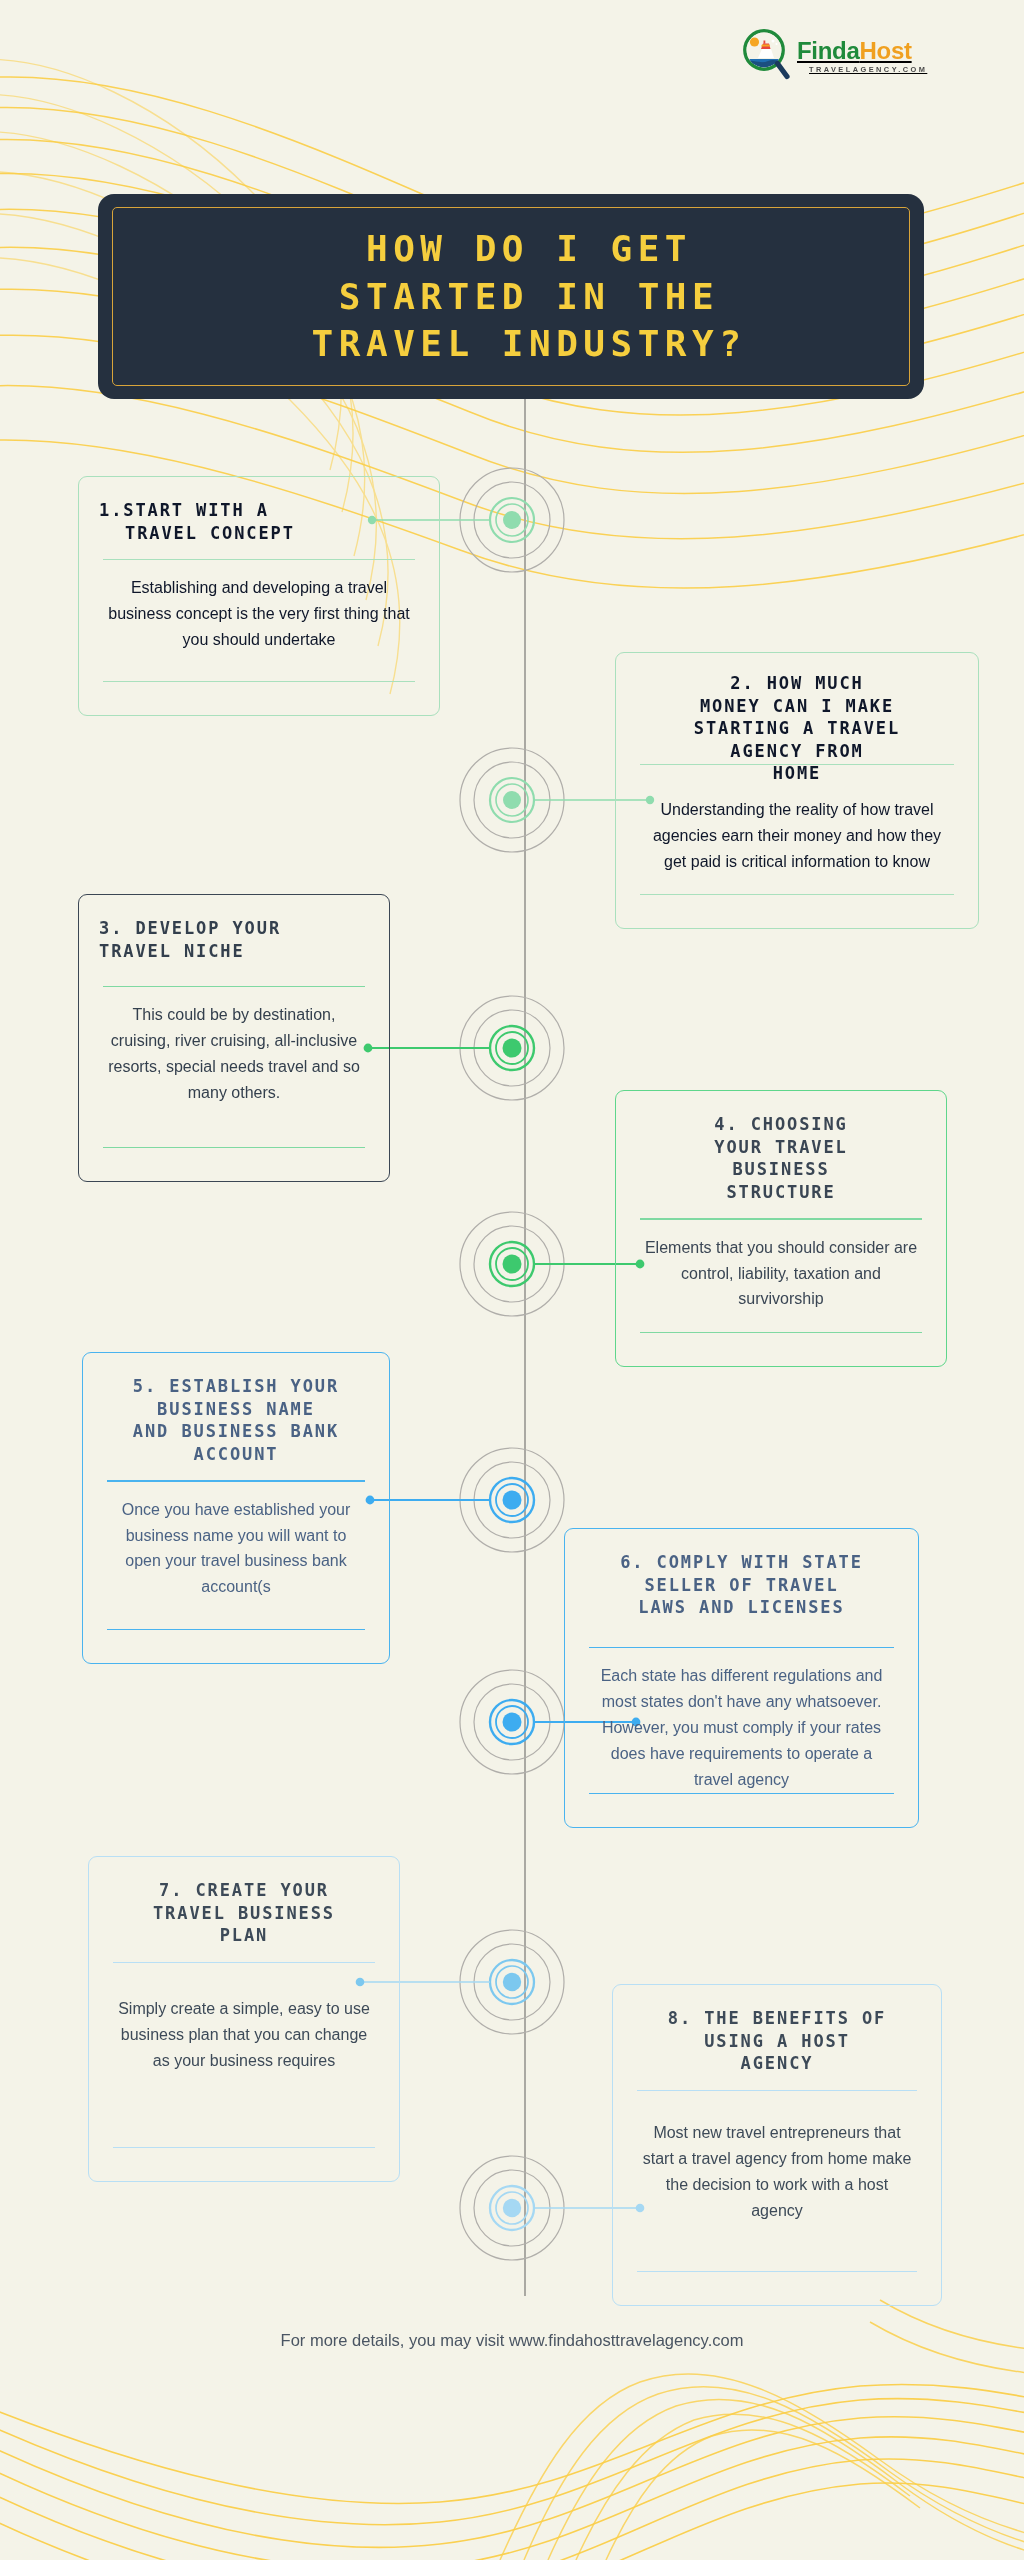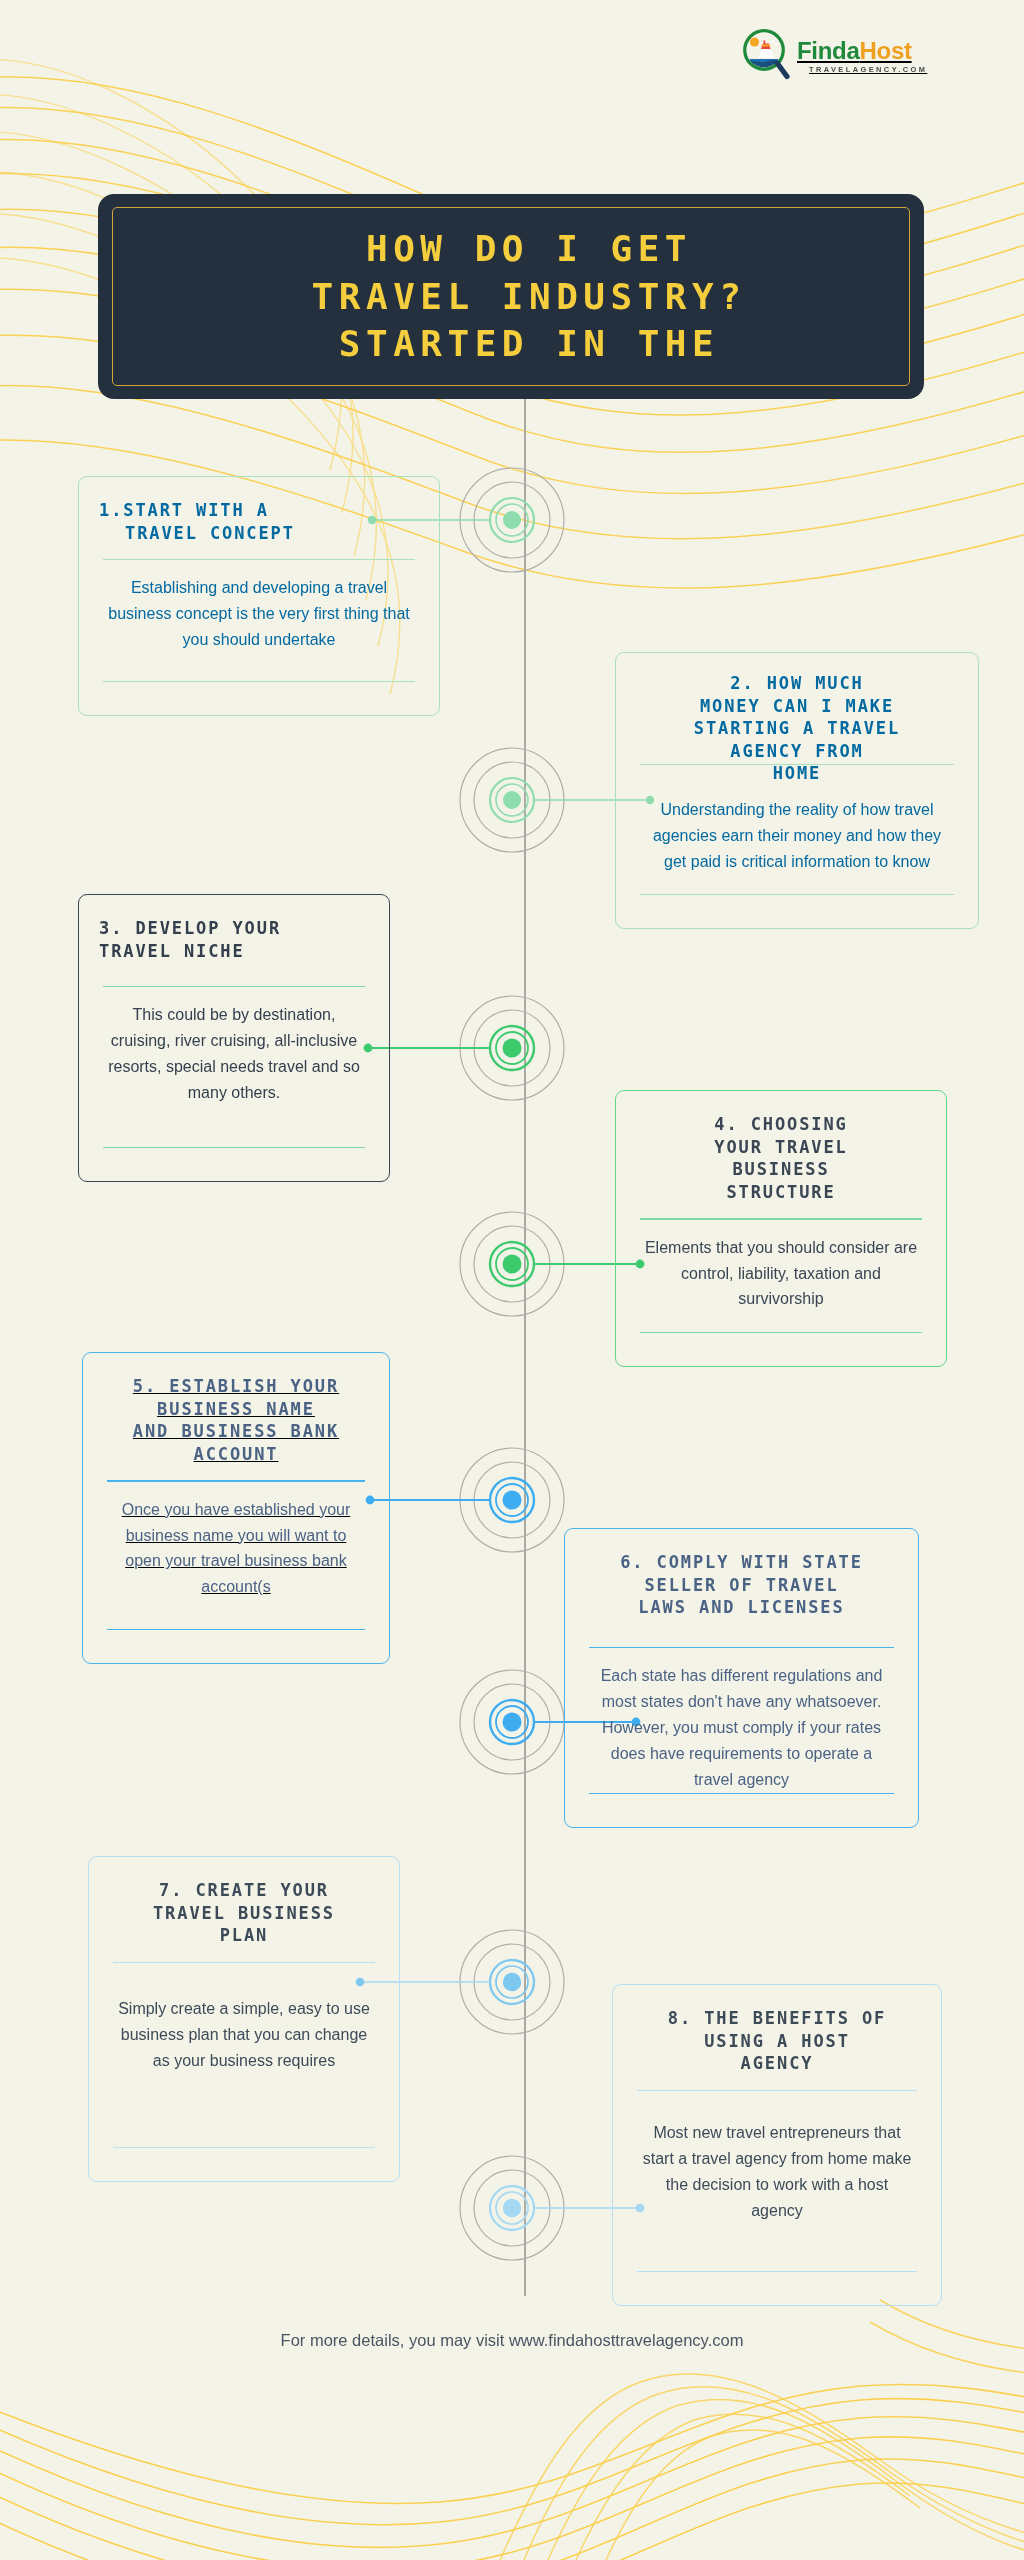--- a/index.html
+++ b/index.html
@@ -60,21 +60,21 @@
   .card .rule { height:1.2px; margin:15px 4px; }
   .card .body {
     font-size:16px; line-height:1.62; text-align:center;
     padding:0 6px;
   }
   .card .rule.bot { margin-top:auto; }
   .card-inner { display:flex; flex-direction:column; height:100%; }
 
   
   .t-mint { border:1.2px solid #a9e0bd; }
-  .t-mint .ttl, .t-mint .body { color:#0369a1; }
+  .t-mint .ttl, .t-mint .body { color:#0f172a; }
   .t-mint .rule { background:#a9e0bd; }
   
   .t-navy { border:1.6px solid #3b4654; }
   .t-navy .ttl, .t-navy .body { color:#333f4d; }
   .t-navy .rule { background:#7fd9a2; }
   
   .t-green { border:1.3px solid #5ed68b; }
   .t-green .ttl, .t-green .body { color:#3a4654; }
   .t-green .rule { background:#7fd9a2; }
   
@@ -167,22 +167,22 @@
       <span class="g1">Finda</span><span class="g2">Host</span>
     </div>
     <div class="logo-sub">TRAVELAGENCY.COM</div>
   </div>
 </div>
 
 <div class="title-card">
   <div class="title-inner">
     <div class="title-text">
       <div>HOW DO I GET</div>
+      <div>STARTED IN THE</div>
       <div>TRAVEL INDUSTRY?</div>
-      <div>STARTED IN THE</div>
     </div>
   </div>
 </div>
 
 <div class="timeline-axis"></div>
 
 <svg class="nodes-svg" viewBox="0 0 1024 2560">
 
   <g>
     <circle cx="512" cy="520" r="52" fill="none" stroke="#b0aeaa" stroke-width="1.2"></circle>
@@ -311,21 +311,21 @@
       <div>YOUR TRAVEL</div>
       <div>BUSINESS</div>
       <div>STRUCTURE</div>
     </div>
     <div class="rule"></div>
     <div class="body">Elements that you should consider are control, liability, taxation and survivorship</div>
     <div class="rule bot"></div>
   </div>
 </div>
 
-<div class="card t-blue" style="left:82px; top:1352px; width:308px; height:312px;text-decoration:underline;">
+<div class="card t-blue" style="left:82px; top:1352px; width:308px; height:312px;">
   <div class="card-inner">
     <div class="ttl">
       <div>5. ESTABLISH YOUR</div>
       <div>BUSINESS NAME</div>
       <div>AND BUSINESS BANK</div>
       <div>ACCOUNT</div>
     </div>
     <div class="rule"></div>
     <div class="body">Once you have established your business name you will want to open your travel business bank account(s</div>
     <div class="rule bot"></div>

